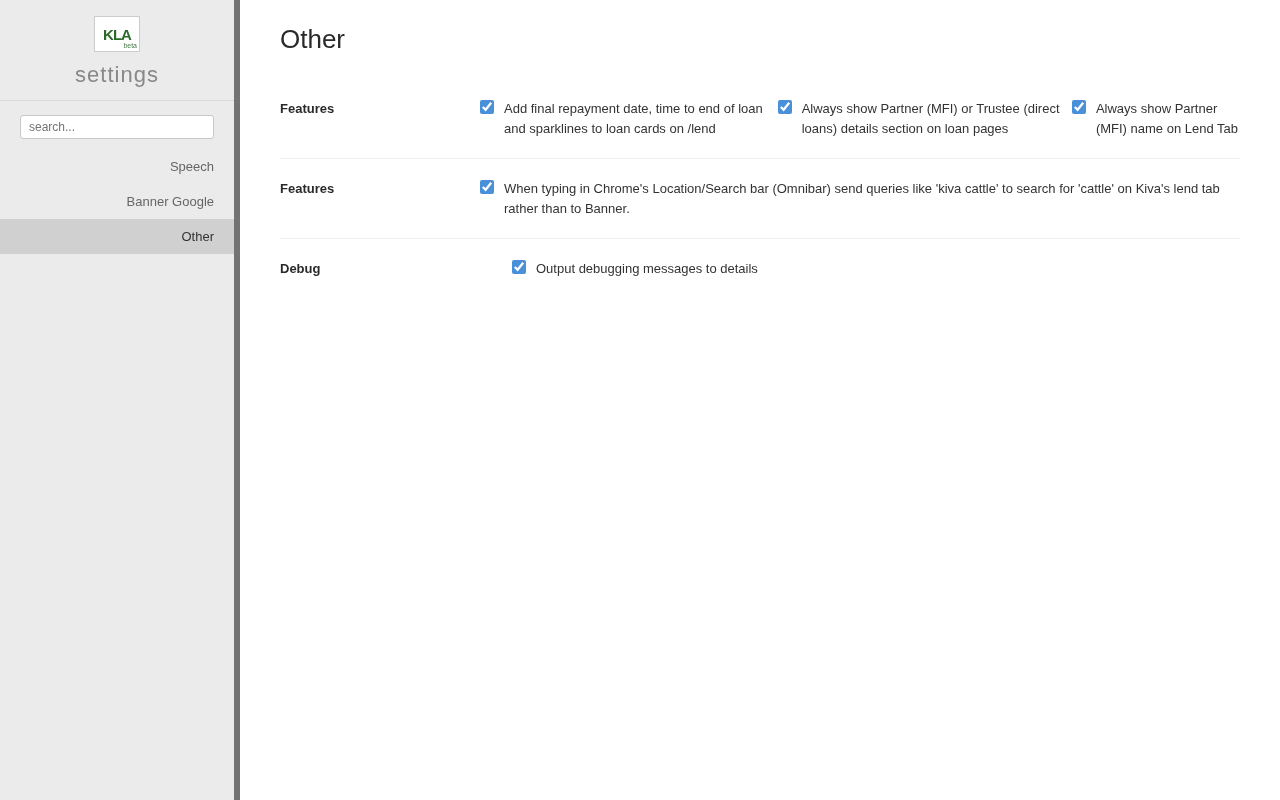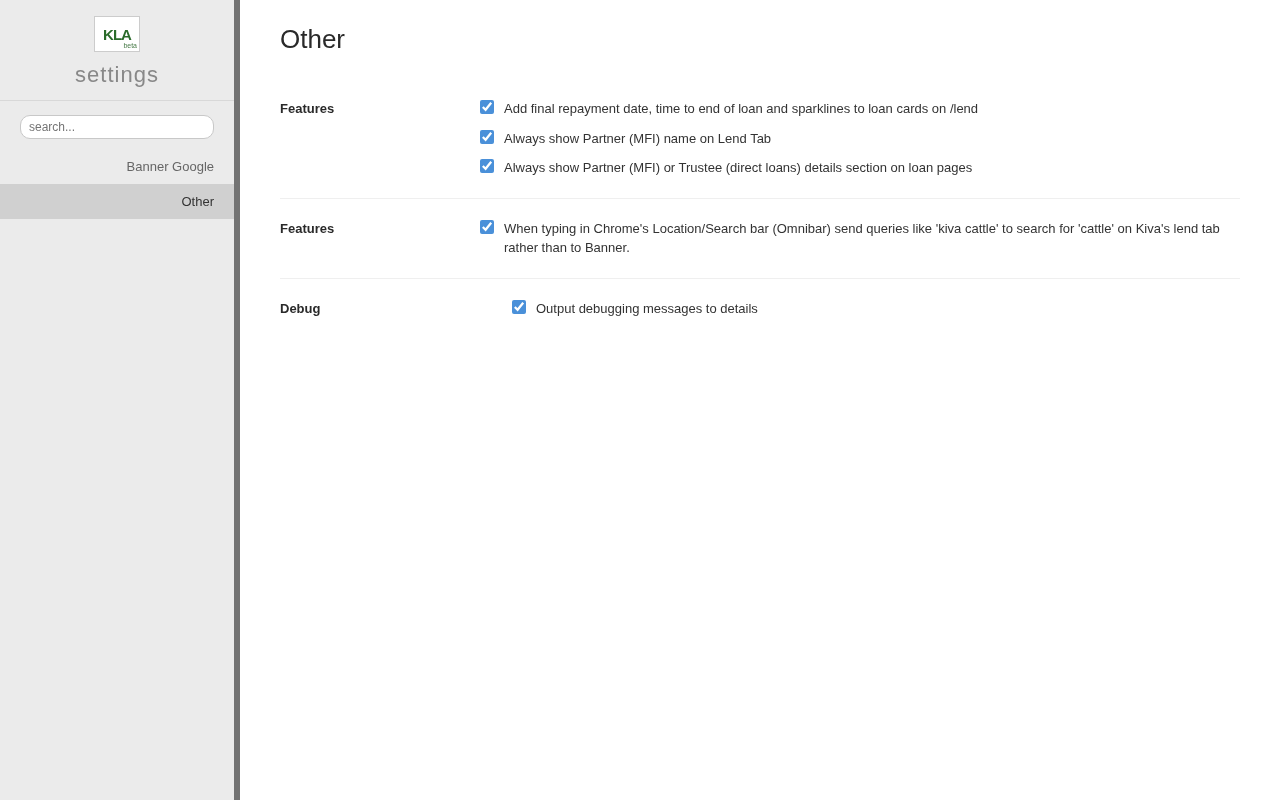--- a/index.html
+++ b/index.html
@@ -78,21 +78,21 @@
       width: 100%;
       display: flex;
       justify-content: center;
       padding: 14px 20px 10px 20px;
     }
 
     #search-input {
       width: 100%;
       padding: 4px 8px;
       border: 1px solid #c8c8c8;
-      border-radius: 10px;
+      border-radius: 3px;
       font-size: 12px;
       color: #999;
       background: #fff;
       outline: none;
     }
 
     #nav-list {
       width: 100%;
       list-style: none;
     }
@@ -144,21 +144,21 @@
       min-width: 200px;
       font-weight: 700;
       font-size: 13px;
       color: #2a2a2a;
       padding-top: 2px;
     }
 
     .section-content {
       flex: 1;
       display: flex;
-      flex-direction: column;
+      flex-direction: row;
       gap: 10px;
     }
 
     .checkbox-row {
       display: flex;
       align-items: flex-start;
       gap: 10px;
       line-height: 1.4;
     }
 
@@ -187,20 +187,23 @@
       <span id="logo-beta">beta</span>
     </div>
     <span id="app-title">settings</span>
   </div>
 
   <div id="search-area">
     <input id="search-input" type="text" placeholder="search..." style="">
   </div>
 
   <ul id="nav-list">
+    <li class="nav-item">
+      <span>Speech</span>
+    </li>
     <li class="nav-item">
       <span>Banner Google</span>
     </li>
     <li class="nav-item active">
       <span>Other</span>
     </li>
   </ul>
 </div>
 
 <div id="main">
@@ -208,25 +211,25 @@
 
   <div class="settings-section">
     <div class="section-label">Features</div>
     <div class="section-content">
       <div class="checkbox-row">
         <input type="checkbox" checked="" style="">
         <span class="checkbox-label">Add final repayment date, time to end of loan and sparklines to loan cards on /lend</span>
       </div>
       <div class="checkbox-row">
         <input type="checkbox" checked="" style="">
+        <span class="checkbox-label">Always show Partner (MFI) or Trustee (direct loans) details section on loan pages</span>
+      </div>
+      <div class="checkbox-row">
+        <input type="checkbox" checked="" style="">
         <span class="checkbox-label">Always show Partner (MFI) name on Lend Tab</span>
-      </div>
-      <div class="checkbox-row">
-        <input type="checkbox" checked="" style="">
-        <span class="checkbox-label">Always show Partner (MFI) or Trustee (direct loans) details section on loan pages</span>
       </div>
     </div>
   </div>
 
   <div class="settings-section">
     <div class="section-label">Features</div>
     <div class="section-content">
       <div class="checkbox-row">
         <input type="checkbox" checked="" style="">
         <span class="checkbox-label">When typing in Chrome's Location/Search bar (Omnibar) send queries like 'kiva cattle' to search for 'cattle' on Kiva's lend tab rather than to Banner.</span>

